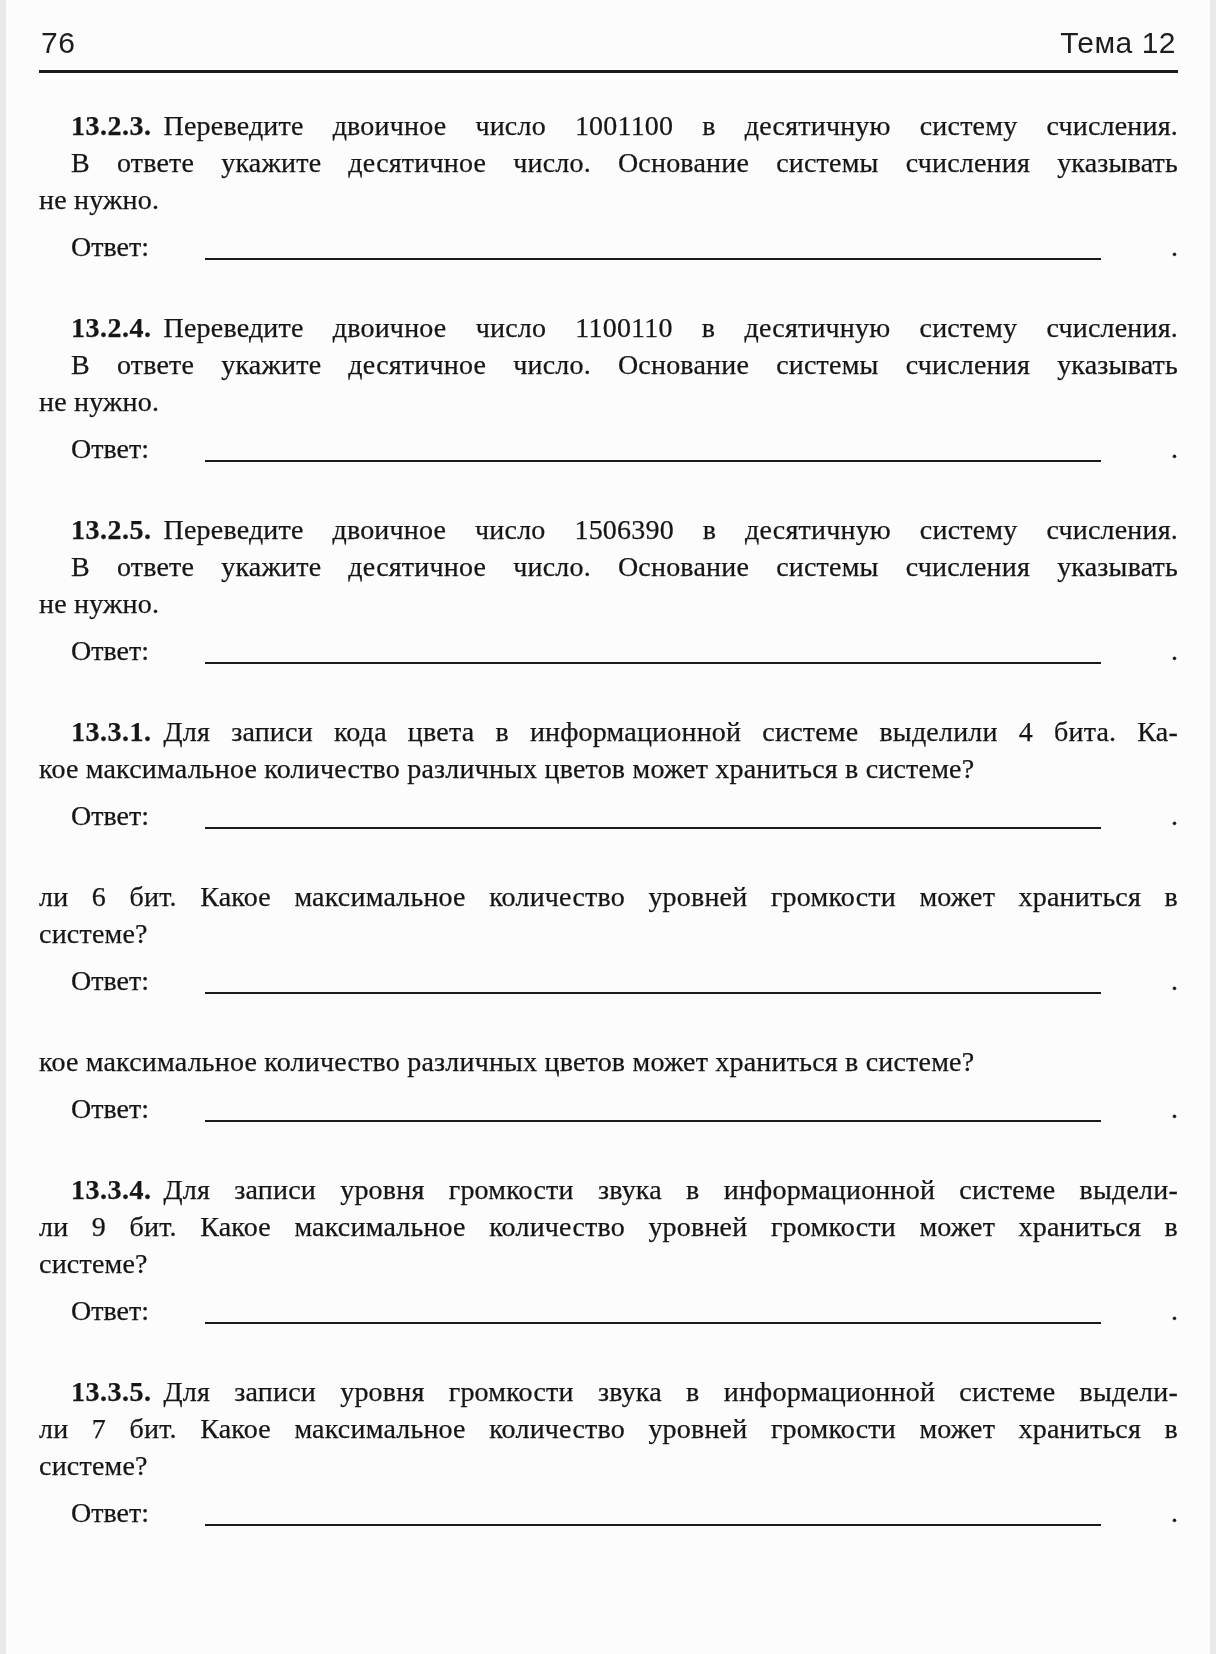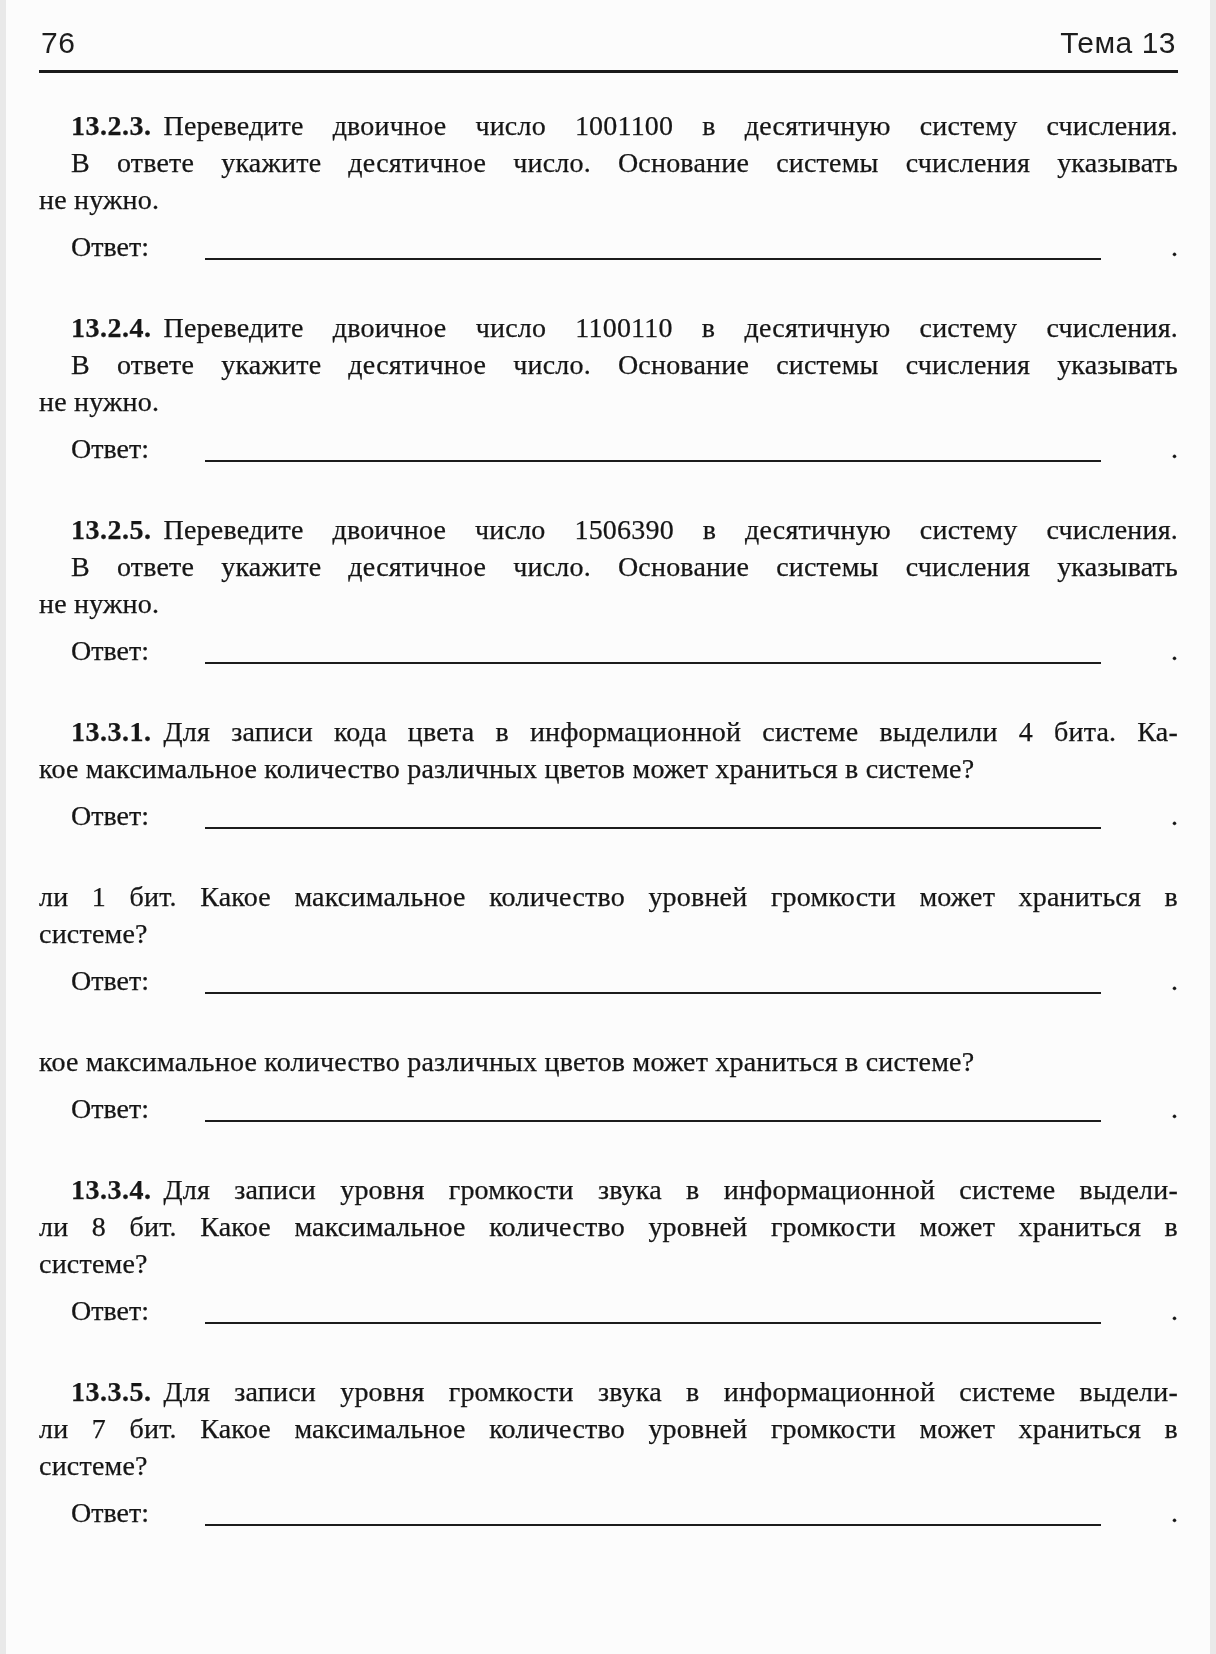--- a/index.html
+++ b/index.html
@@ -74,21 +74,21 @@
   }
   .answer-period { flex: 0 0 auto; }
 </style>
 </head>
 <body>
 
 <div class="page">
 
   <div class="header">
     <span>76</span>
-    <span>Тема 13</span>
+    <span>Тема 12</span>
   </div>
   <div class="rule"></div>
 
   <div class="content">
 
     <div class="task">
       <div class="line indent stretch"><b class="num">13.2.3.</b><span>Переведите двоичное число 1001100 в десятичную систему счисления.</span></div>
       <div class="line indent stretch">В ответе укажите десятичное число. Основание системы счисления указывать</div>
       <div class="line">не нужно.</div>
     </div>
@@ -124,41 +124,41 @@
       <div class="line indent stretch"><b class="num">13.3.1.</b><span>Для записи кода цвета в информационной системе выделили 4 бита. Ка-</span></div>
       <div class="line">кое максимальное количество различных цветов может храниться в системе?</div>
     </div>
     <div class="answer">
       <span class="answer-label">Ответ:</span>
       <span class="answer-line"></span>
       <span class="answer-period">.</span>
     </div>
 
     <div class="task">
-      <div class="line stretch">ли 1 бит. Какое максимальное количество уровней громкости может храниться в</div>
+      <div class="line stretch">ли 6 бит. Какое максимальное количество уровней громкости может храниться в</div>
       <div class="line">системе?</div>
     </div>
     <div class="answer">
       <span class="answer-label">Ответ:</span>
       <span class="answer-line"></span>
       <span class="answer-period">.</span>
     </div>
 
     <div class="task">
       <div class="line">кое максимальное количество различных цветов может храниться в системе?</div>
     </div>
     <div class="answer">
       <span class="answer-label">Ответ:</span>
       <span class="answer-line"></span>
       <span class="answer-period">.</span>
     </div>
 
     <div class="task">
       <div class="line indent stretch"><b class="num">13.3.4.</b><span>Для записи уровня громкости звука в информационной системе выдели-</span></div>
-      <div class="line stretch">ли 8 бит. Какое максимальное количество уровней громкости может храниться в</div>
+      <div class="line stretch">ли 9 бит. Какое максимальное количество уровней громкости может храниться в</div>
       <div class="line">системе?</div>
     </div>
     <div class="answer">
       <span class="answer-label">Ответ:</span>
       <span class="answer-line"></span>
       <span class="answer-period">.</span>
     </div>
 
     <div class="task">
       <div class="line indent stretch"><b class="num">13.3.5.</b><span>Для записи уровня громкости звука в информационной системе выдели-</span></div>

